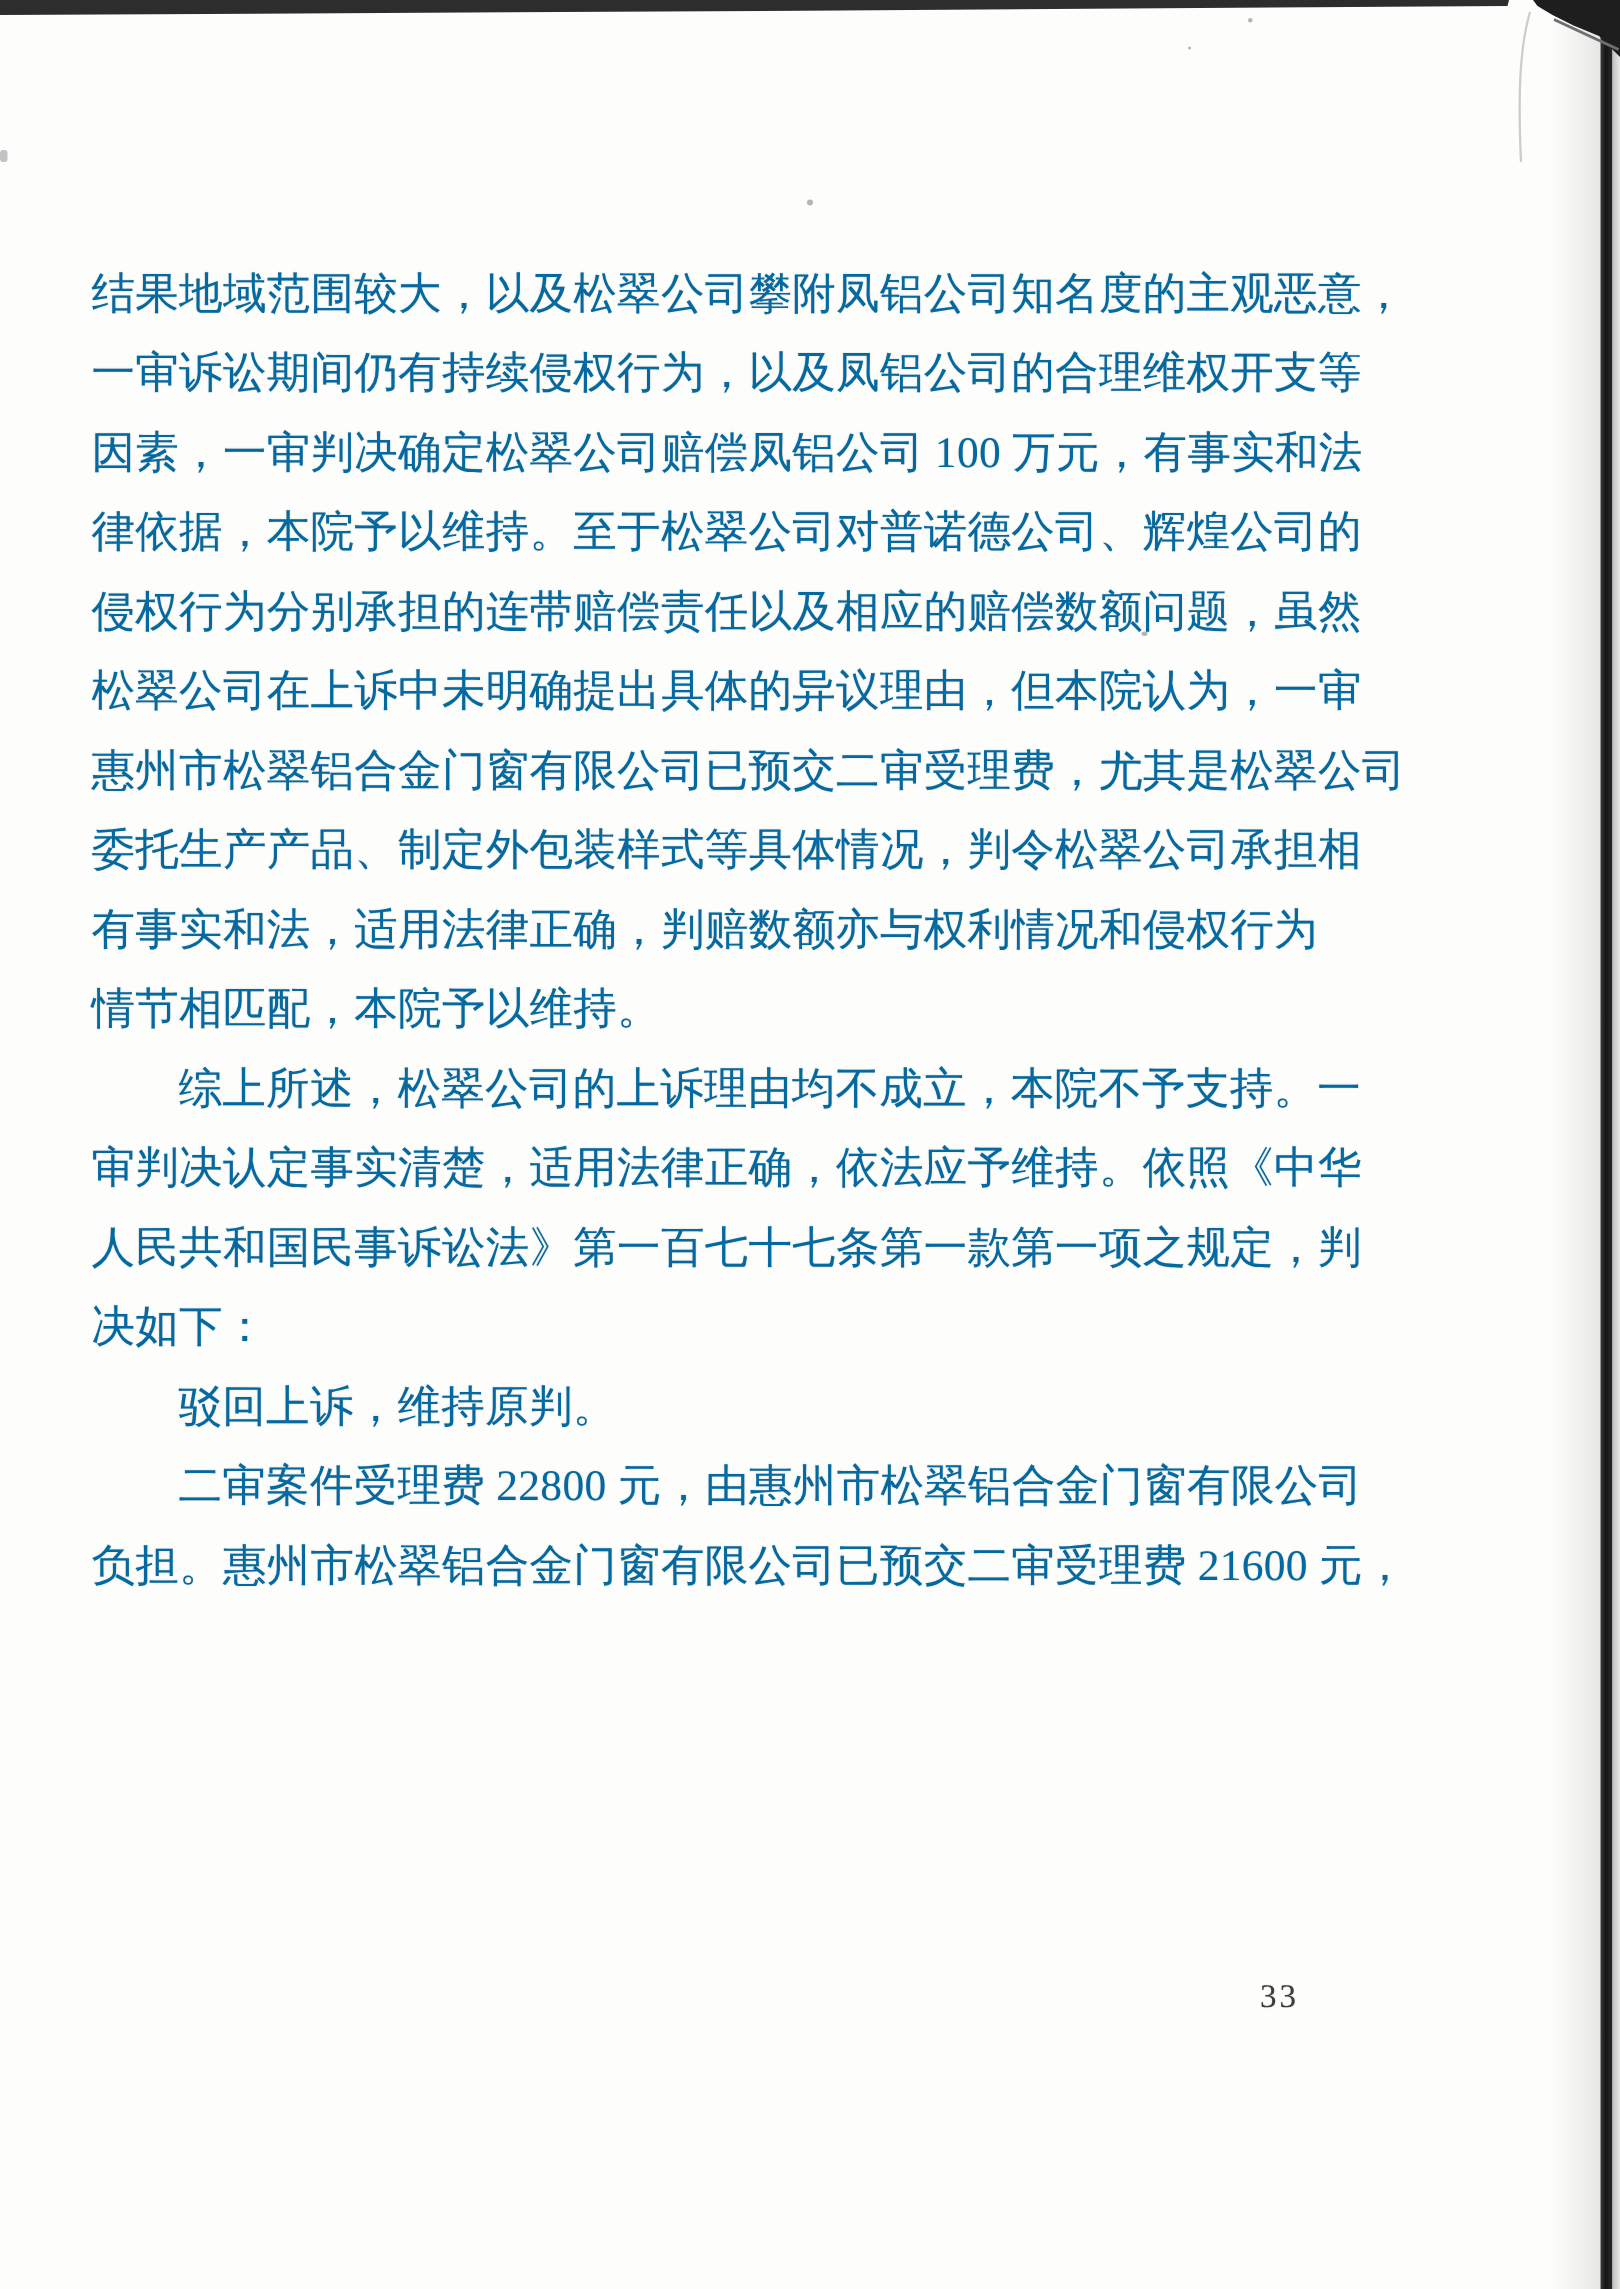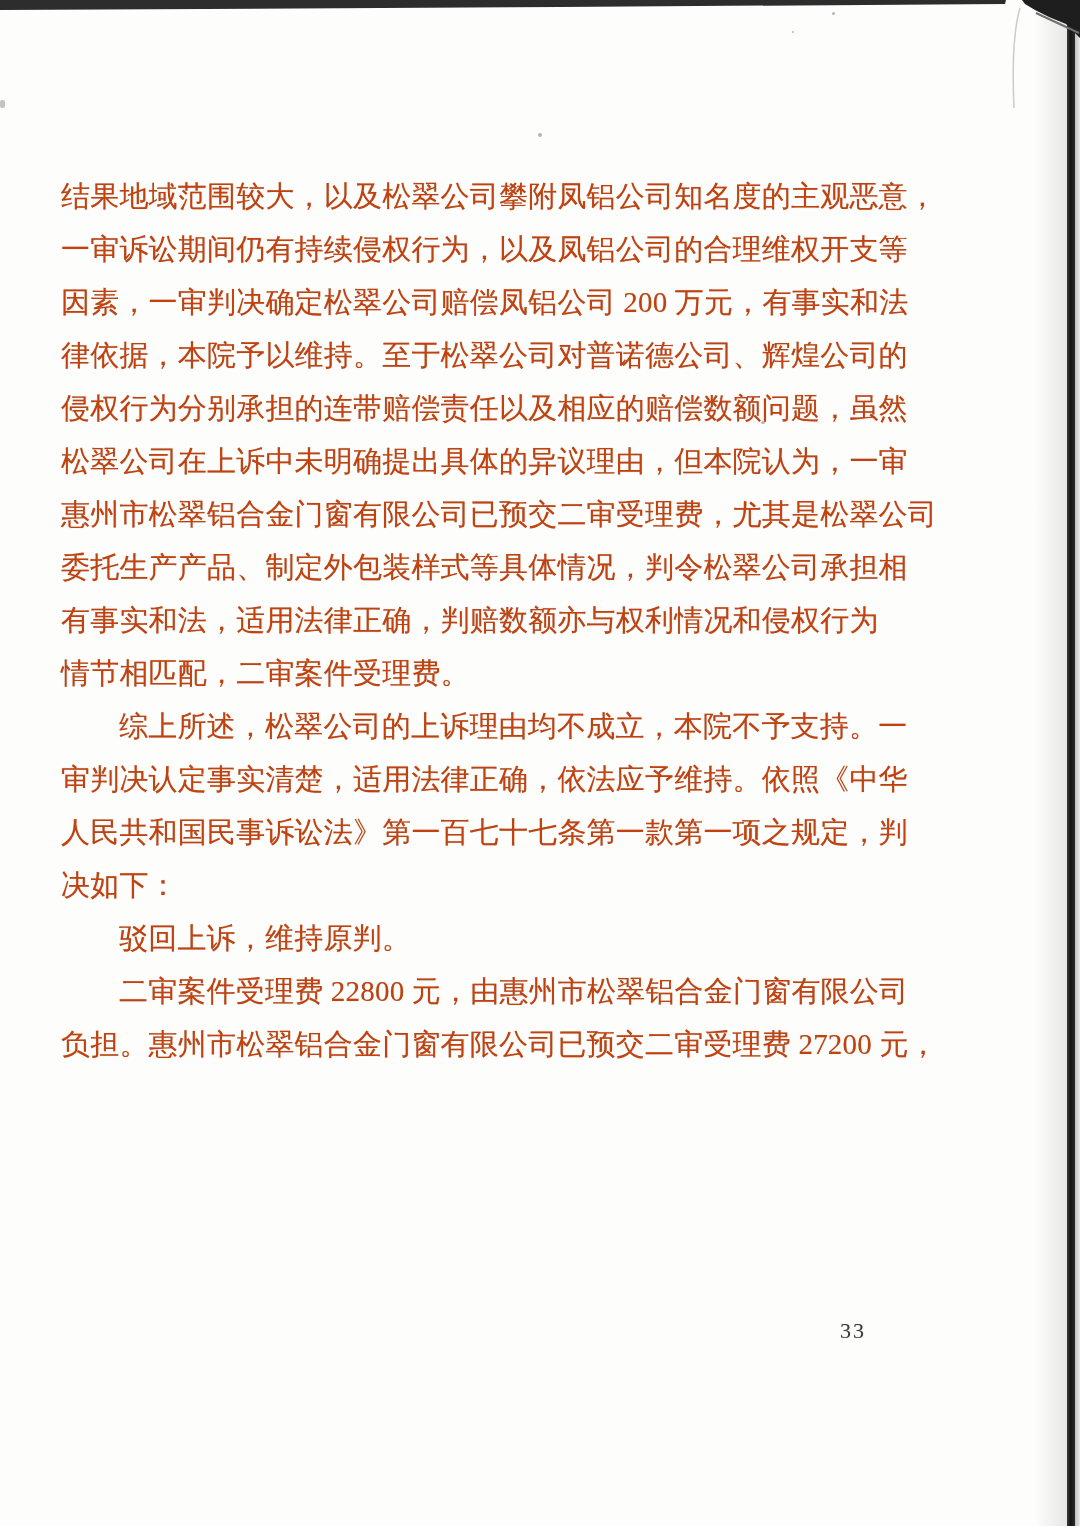--- a/index.html
+++ b/index.html
@@ -39,21 +39,21 @@
     position: absolute;
     top: 0; left: 0;
   }
 
   
   .text-block {
     position: absolute;
     left: 61px;
     top: 170px;
     width: 830px;
-    color: #c2410c;
+    color: #0369a1;
     font-size: 29px;
     letter-spacing: 0.2px;
     text-shadow: 0 0 1px rgba(70,70,70,0.35);
   }
   .line {
     height: 53px;
     line-height: 53px;
     white-space: pre;
   }
   .line.indent { padding-left: 58px; }
@@ -91,35 +91,35 @@
 <svg class="scan-top-svg" width="1080" height="130">
   <polygon points="0,0 1006,0 1005,4 560,7 0,10" fill="#2d2d2d"></polygon>
   <polygon points="1022,0 1080,0 1080,38 1066,24 1049,17 1035,10 1025,4" fill="#1e1e1e"></polygon>
   <path d="M1036,13 L1079,33" stroke="#6f6f6f" stroke-width="2" fill="none"></path>
   <path d="M1020,8 C1013,32 1012,64 1014,108" stroke="#cccccc" stroke-width="1.5" fill="none"></path>
 </svg>
 
 <div class="text-block">
     <div class="line">结果地域范围较大，以及松翠公司攀附凤铝公司知名度的主观恶意，</div>
     <div class="line">一审诉讼期间仍有持续侵权行为，以及凤铝公司的合理维权开支等</div>
-    <div class="line">因素，一审判决确定松翠公司赔偿凤铝公司 200 万元，有事实和法</div>
+    <div class="line">因素，一审判决确定松翠公司赔偿凤铝公司 100 万元，有事实和法</div>
     <div class="line">律依据，本院予以维持。至于松翠公司对普诺德公司、辉煌公司的</div>
     <div class="line">侵权行为分别承担的连带赔偿责任以及相应的赔偿数额问题，虽然</div>
     <div class="line">松翠公司在上诉中未明确提出具体的异议理由，但本院认为，一审</div>
     <div class="line">惠州市松翠铝合金门窗有限公司已预交二审受理费，尤其是松翠公司</div>
     <div class="line">委托生产产品、制定外包装样式等具体情况，判令松翠公司承担相</div>
     <div class="line">有事实和法，适用法律正确，判赔数额亦与权利情况和侵权行为</div>
-    <div class="line">情节相匹配，二审案件受理费。</div>
+    <div class="line">情节相匹配，本院予以维持。</div>
     <div class="line indent">综上所述，松翠公司的上诉理由均不成立，本院不予支持。一</div>
     <div class="line">审判决认定事实清楚，适用法律正确，依法应予维持。依照《中华</div>
     <div class="line">人民共和国民事诉讼法》第一百七十七条第一款第一项之规定，判</div>
     <div class="line">决如下：</div>
     <div class="line indent">驳回上诉，维持原判。</div>
     <div class="line indent">二审案件受理费 22800 元，由惠州市松翠铝合金门窗有限公司</div>
-    <div class="line">负担。惠州市松翠铝合金门窗有限公司已预交二审受理费 27200 元，</div>
+    <div class="line">负担。惠州市松翠铝合金门窗有限公司已预交二审受理费 21600 元，</div>
   </div>
 
 <div class="page-number">33</div>
 
 <div class="speck s1"></div>
 <div class="speck s2"></div>
 <div class="speck s3"></div>
 <div class="speck s4"></div>
 <div class="speck s5"></div>
 

